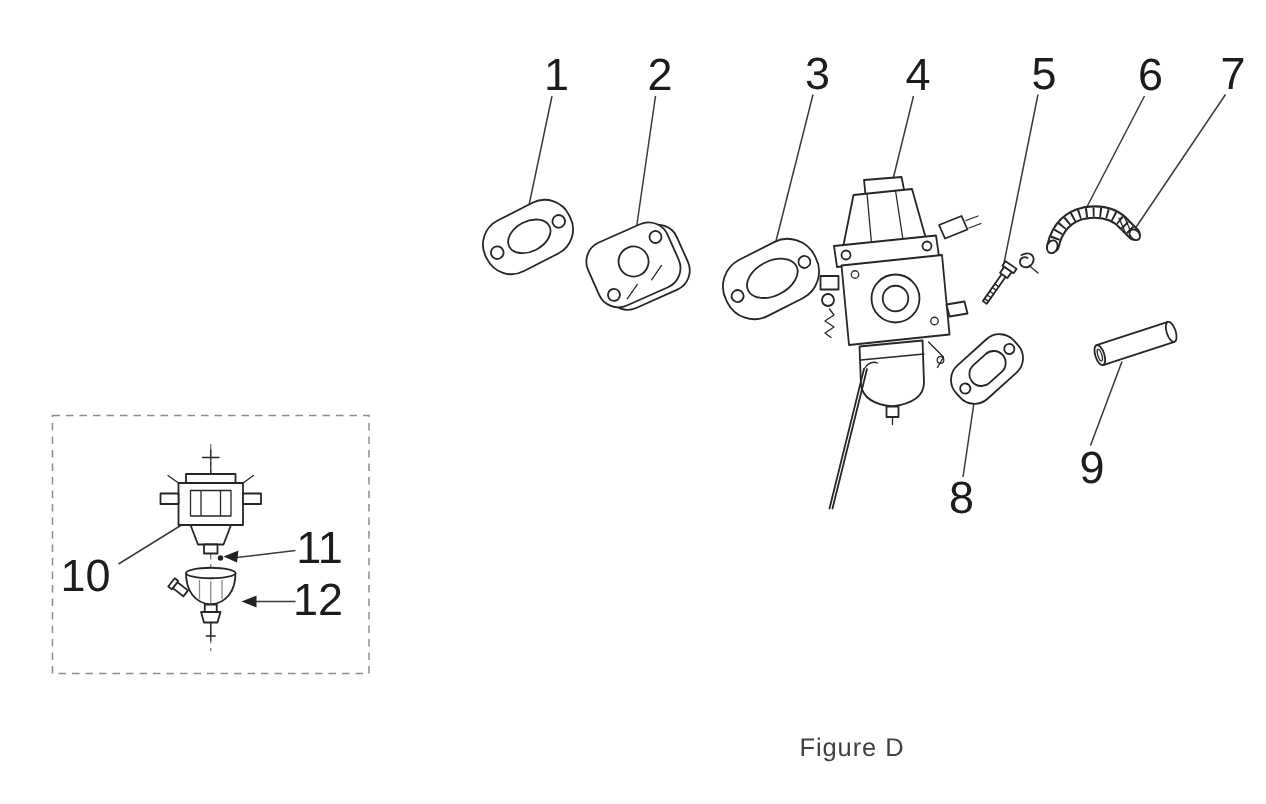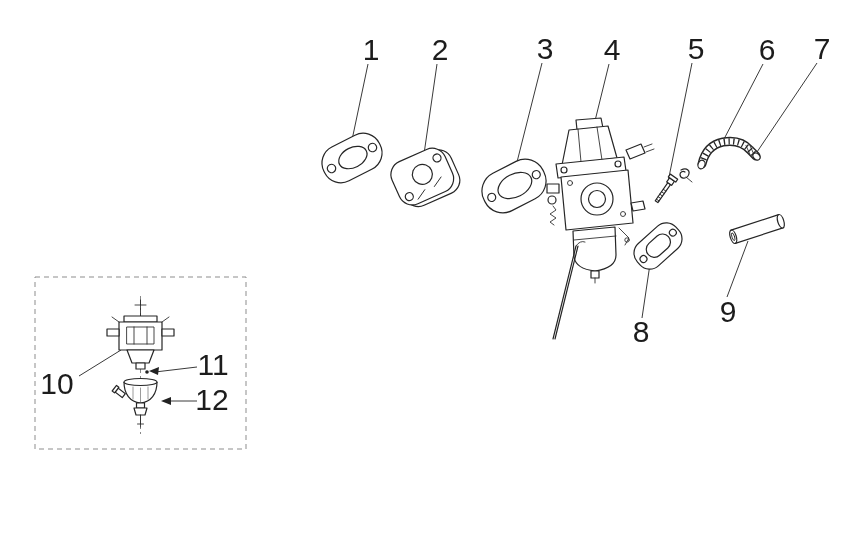--- a/index.html
+++ b/index.html
@@ -158,13 +158,14 @@
     <text class="callout" x="696" y="59">5</text>
     <text class="callout" x="767" y="60">6</text>
     <text class="callout" x="822" y="59">7</text>
     <text class="callout" x="641" y="342">8</text>
     <text class="callout" x="728" y="322">9</text>
     <text class="callout" x="57" y="394">10</text>
     <text class="callout" x="213" y="375">11</text>
     <text class="callout" x="212" y="410">12</text>
   </svg>
 
+  <div class="caption">Figure D</div>
 </div>
 
 </body></html>

